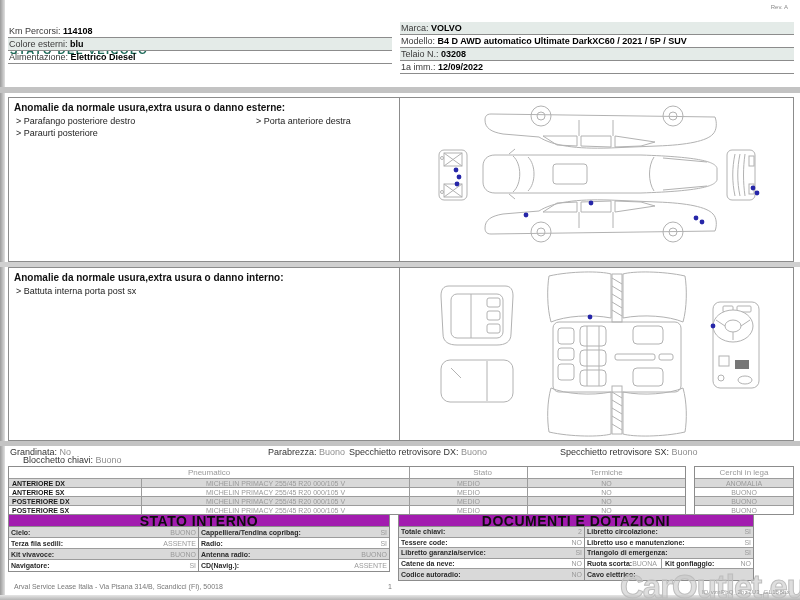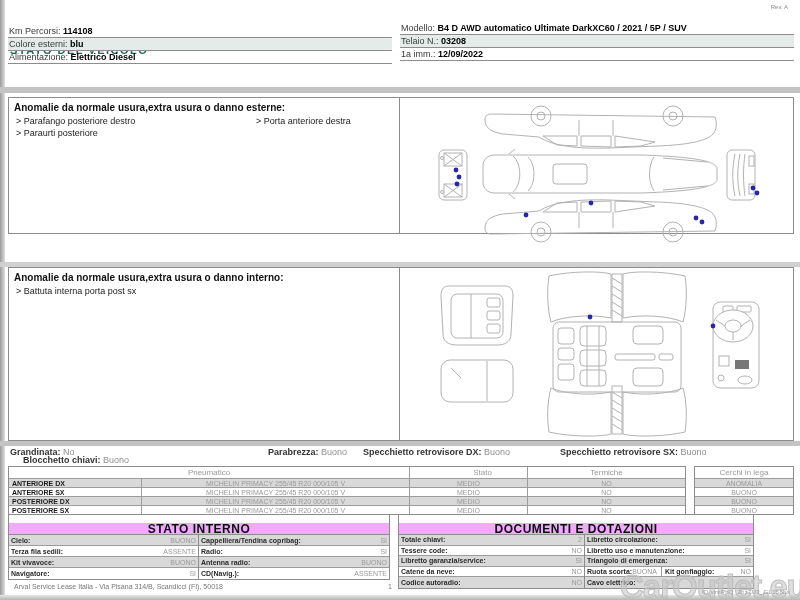--- a/index.html
+++ b/index.html
@@ -26,40 +26,40 @@
   .anom-cols { display:flex; padding-left:7px; font-size:9px; color:#222;gap:44px; }
   .anom-col { width:196px; line-height:12px; }
   .diagram { position:absolute; left:392px; top:0; }
   svg { display:block; }
   .sk { stroke:#b2b2b2; fill:none; stroke-width:1; }
   .skf { stroke:#b2b2b2; fill:#fff; stroke-width:1; }
   .dot { fill:#2626a8; stroke:none; }
   .dk { fill:#777; stroke:none; }
 
   .statline { font-size:9px; white-space:nowrap; }
-  .statline .lbl { font-weight:bold; color:#333;text-align:right; }
+  .statline .lbl { font-weight:normal; color:#333;text-align:right; }
   .statline .val { color:#8f8f8f; }
 
   .ttable { border:1px solid #8c8c8c; font-size:7px; }
   .trow { display:flex; height:9px; line-height:9px; border-top:1px solid #9c9c9c; }
   .trow.z { background:#d9d9d9; }
   .thead { display:flex; height:11px; line-height:11px; color:#9a9a9a; font-size:8px; text-align:center; }
   .tc { overflow:hidden; white-space:nowrap; }
   .tc.bl { border-left:1px solid #9c9c9c; }
   .pos { font-weight:bold; color:#1a1a1a; padding-left:3px; width:132px; }
   .spec { width:268px; text-align:center; color:#9a9a9a; }
   .stato { width:118px; text-align:center; color:#9a9a9a; }
   .term { flex:1; text-align:center; color:#9a9a9a; }
   .ctable { border:1px solid #8c8c8c; font-size:7px; }
   .crow { height:9px; line-height:9px; text-align:center; color:#9a9a9a; border-top:1px solid #9c9c9c; }
   .crow.z { background:#d9d9d9; }
   .chead { height:11px; line-height:11px; text-align:center; color:#9a9a9a; font-size:8px; }
 
   .btable { border:1px solid #8c8c8c; }
-  .bhead { height:12px; line-height:12px; background:#f0abfc; border-bottom:1px solid #8c8c8c; text-align:center; font-size:12px; font-weight:bold; color:#0d0d0d; letter-spacing:0.5px;margin-top:8px; }
+  .bhead { height:12px; line-height:12px; background:#a21caf; border-bottom:1px solid #8c8c8c; text-align:center; font-size:14px; font-weight:bold; color:#0d0d0d; letter-spacing:0.5px; }
   .bbody { display:flex; }
   .bcol { border-right:1px solid #8c8c8c; }
   .bcol:last-child { border-right:none; }
   .brow { display:flex; border-bottom:1px solid #9c9c9c; font-size:7px; padding:0 2px; align-items:center; }
   .brow:last-child { border-bottom:none; }
   .brow.z { background:#d9d9d9; }
   .brow .lbl { font-weight:bold; color:#2a2a2a; white-space:nowrap; }
   .brow .val { margin-left:auto; color:#9a9a9a; white-space:nowrap; }
   .subcell { display:flex; align-items:center; border-left:1px solid #9c9c9c; margin-left:4px; padding-left:3px; flex:1; height:100%; }
 
@@ -88,37 +88,41 @@
       <span class="lbl">Colore esterni:</span>
       <span class="val">blu</span>
     </div>
     <div class="info-row">
       <span class="lbl">Alimentazione:</span>
       <span class="val">Elettrico Diesel</span>
     </div>
   </div>
 
   <div class="abs" style="left:400px; top:22px; width:394px;">
+    <div class="info-row shaded">
+      <span class="lbl">Marca:</span>
+      <span class="val">VOLVO</span>
+    </div>
     <div class="info-row">
       <span class="lbl">Modello:</span>
       <span class="val">B4 D AWD automatico Ultimate DarkXC60 / 2021 / 5P / SUV</span>
     </div>
     <div class="info-row shaded">
       <span class="lbl">Telaio N.:</span>
       <span class="val">03208</span>
     </div>
     <div class="info-row">
       <span class="lbl">1a imm.:</span>
       <span class="val">12/09/2022</span>
     </div>
   </div>
 
   <div class="abs band" style="top:87px; height:6px;"></div>
 
-  <div class="abs panel" style="left:8px; top:97px; width:786px; height:137px;">
+  <div class="abs panel" style="left:8px; top:97px; width:786px; height:165px;">
     <div class="panel-divider"></div>
     <div class="panel-title">Anomalie da normale usura,extra usura o danno esterne:</div>
     <div class="anom-cols">
       <div class="anom-col">
         <div>&gt; Parafango posteriore destro</div>
         <div>&gt; Paraurti posteriore</div>
       </div>
       <div class="anom-col">
         <div>&gt; Porta anteriore destra</div>
       </div>
@@ -262,21 +266,21 @@
   <div class="abs band" style="top:441px; height:5px;"></div>
 
   <div class="abs statline" style="left:10px; top:447px;">
     <span class="lbl">Grandinata:</span>
     <span class="val">No</span>
   </div>
   <div class="abs statline" style="left:228px; top:447px;padding-left:40px;">
     <span class="lbl">Parabrezza:</span>
     <span class="val">Buono</span>
   </div>
-  <div class="abs statline" style="left:363px; top:447px;">
+  <div class="abs statline" style="left:349px; top:447px;">
     <span class="lbl">Specchietto retrovisore DX:</span>
     <span class="val">Buono</span>
   </div>
   <div class="abs statline" style="left:560px; top:447px;">
     <span class="lbl">Specchietto retrovisore SX:</span>
     <span class="val">Buono</span>
   </div>
   <div class="abs statline" style="left:23px; top:455px;">
     <span class="lbl">Blocchetto chiavi:</span>
     <span class="val">Buono</span>

